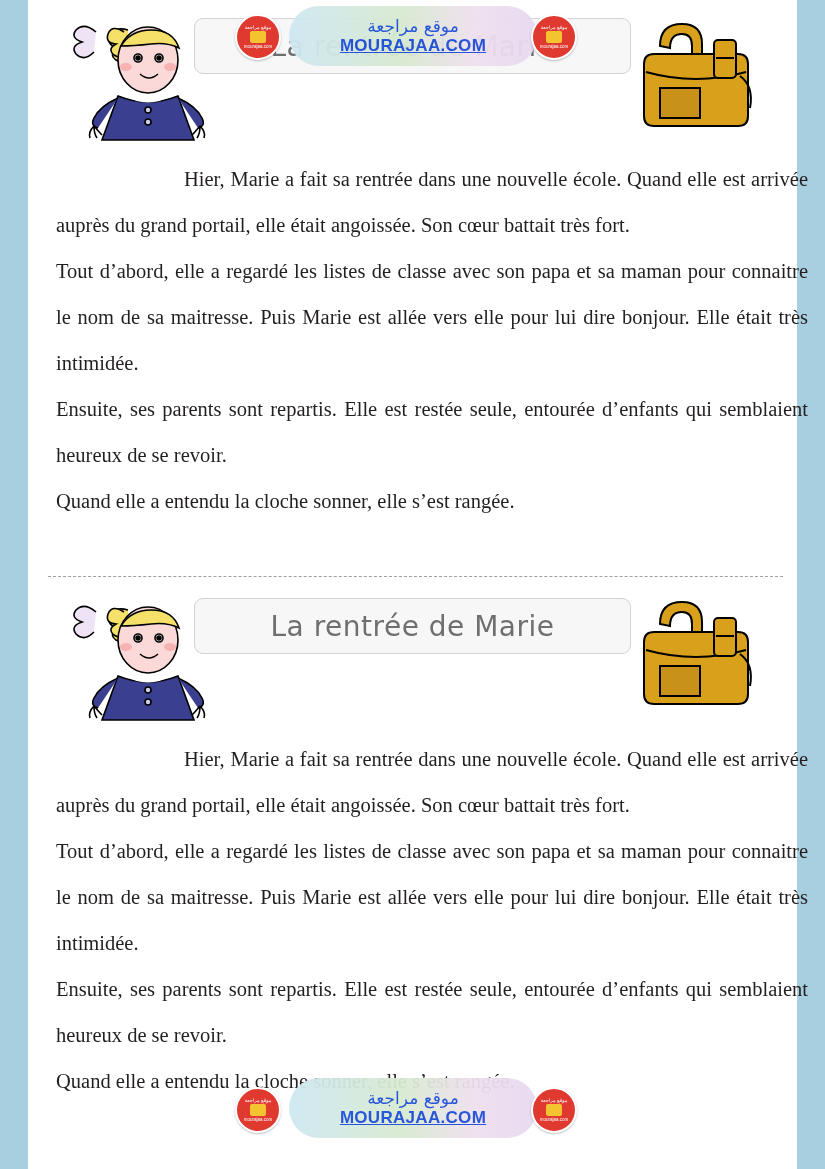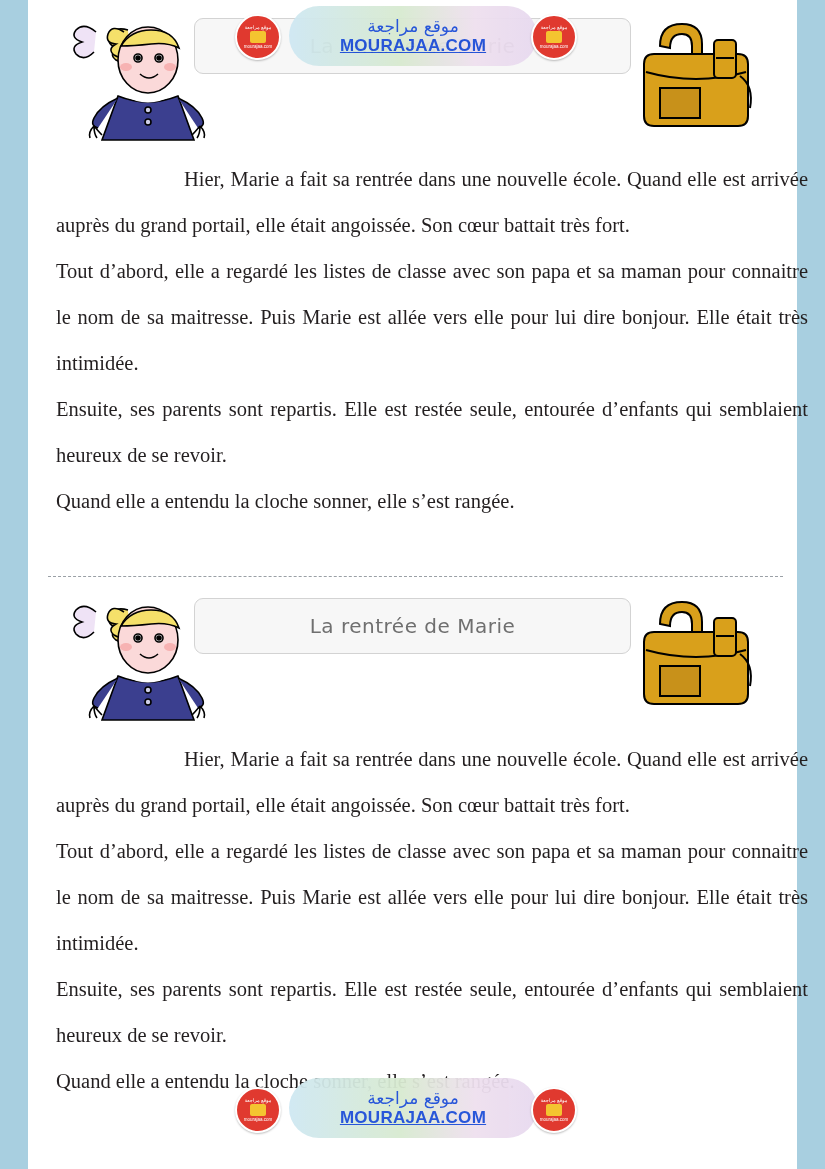--- a/index.html
+++ b/index.html
@@ -54,21 +54,21 @@
     height: 56px;
     border: 1px solid #d3d3d3;
     border-radius: 9px;
     background: #f7f7f7;
     box-sizing: border-box;
     display: flex;
     align-items: center;
     justify-content: center;
   }
   .title-text {
-    font-size: 20px;
+    font-size: 28px;
     color: #6f6f6f;
     letter-spacing: 0.5px;
     font-family: "DejaVu Sans", sans-serif;
     font-weight: 400;
   }
 
   
   .girl { position: absolute; }
   .bag { position: absolute; }
 

